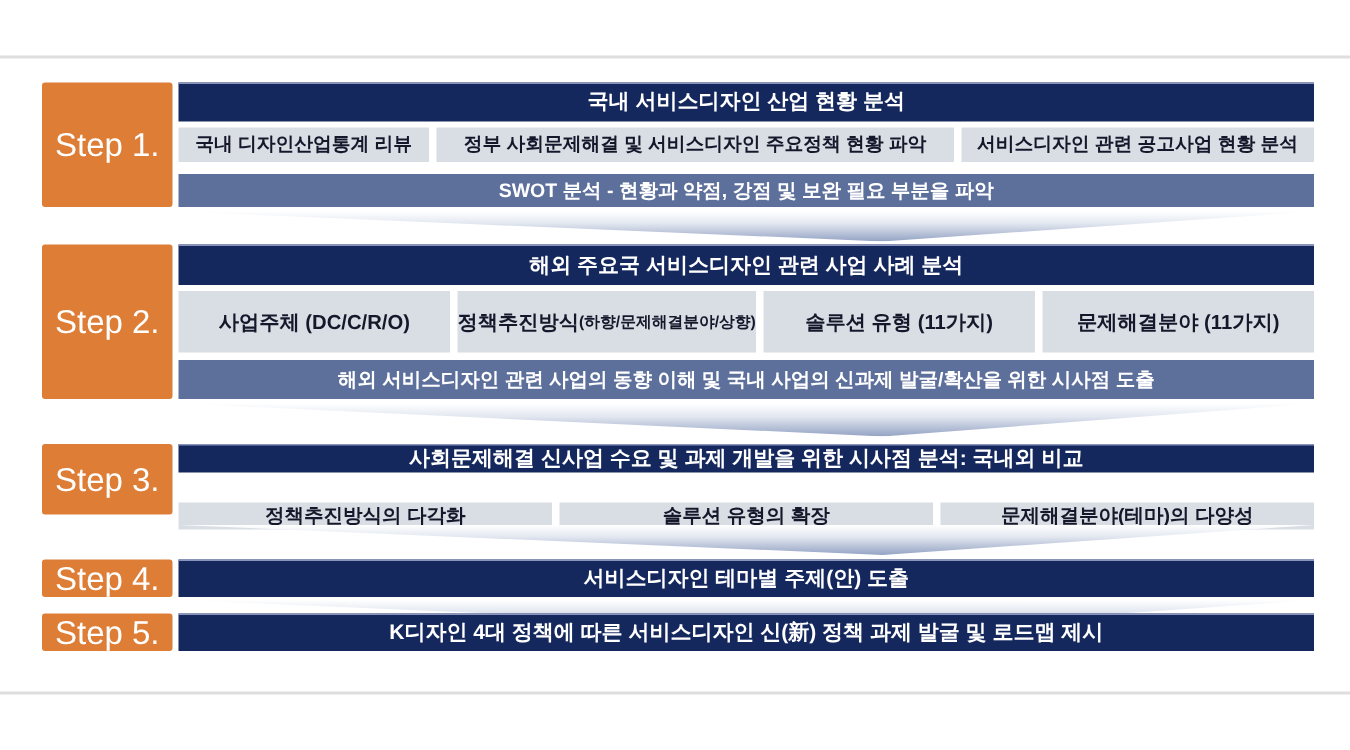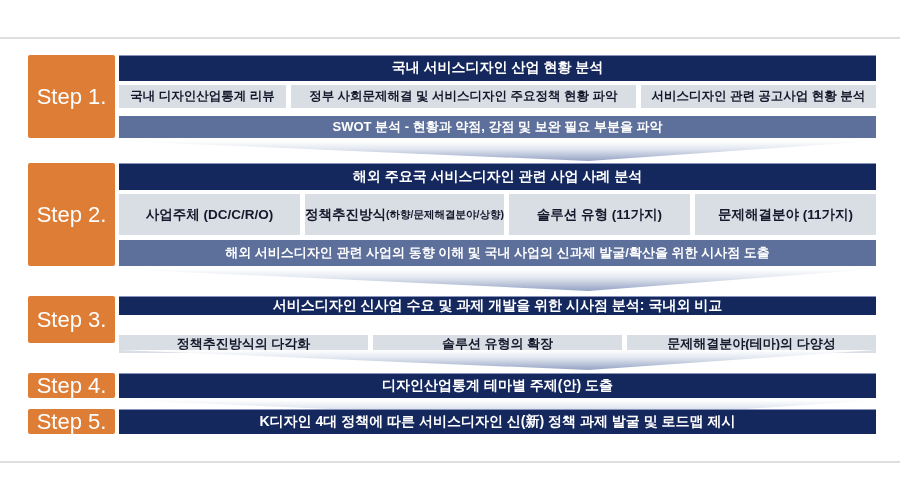--- a/index.html
+++ b/index.html
@@ -98,35 +98,35 @@
       </div>
       <div class="summary-bar" style="height:26px;margin-top:5px">해외 서비스디자인 관련 사업의 동향 이해 및 국내 사업의 신과제 발굴/확산을 위한 시사점 도출</div>
     </div>
   </div>
 
   <div class="arrow" style="top:269px;height:22px"></div>
 
   <div class="step" style="top:296px;height:47px">
     <div class="step-label">Step 3.</div>
     <div class="step-content">
-      <div class="title-bar" style="height:23px">서비스디자인 신사업 수요 및 과제 개발을 위한 시사점 분석: 국내외 비교</div>
+      <div class="title-bar" style="height:23px">사회문제해결 신사업 수요 및 과제 개발을 위한 시사점 분석: 국내외 비교</div>
       <div class="boxes" style="height:23px;margin-top:20px;font-size:13px">
         <div class="box" style="flex:1 1 0">정책추진방식의 다각화</div>
         <div class="box" style="flex:1 1 0">솔루션 유형의 확장</div>
         <div class="box" style="flex:1 1 0">문제해결분야(테마)의 다양성</div>
       </div>
     </div>
   </div>
 
   <div class="arrow" style="top:350px;height:20px"></div>
 
   <div class="step" style="top:373px;height:25px">
     <div class="step-label">Step 4.</div>
     <div class="step-content">
-      <div class="title-bar" style="height:25px">디자인산업통계 테마별 주제(안) 도출</div>
+      <div class="title-bar" style="height:25px">서비스디자인 테마별 주제(안) 도출</div>
     </div>
   </div>
 
   <div class="arrow" style="top:400px;height:20px"></div>
 
   <div class="step" style="top:409px;height:25px">
     <div class="step-label">Step 5.</div>
     <div class="step-content">
       <div class="title-bar" style="height:25px">K디자인 4대 정책에 따른 서비스디자인 신(新) 정책 과제 발굴 및 로드맵 제시</div>
     </div>

